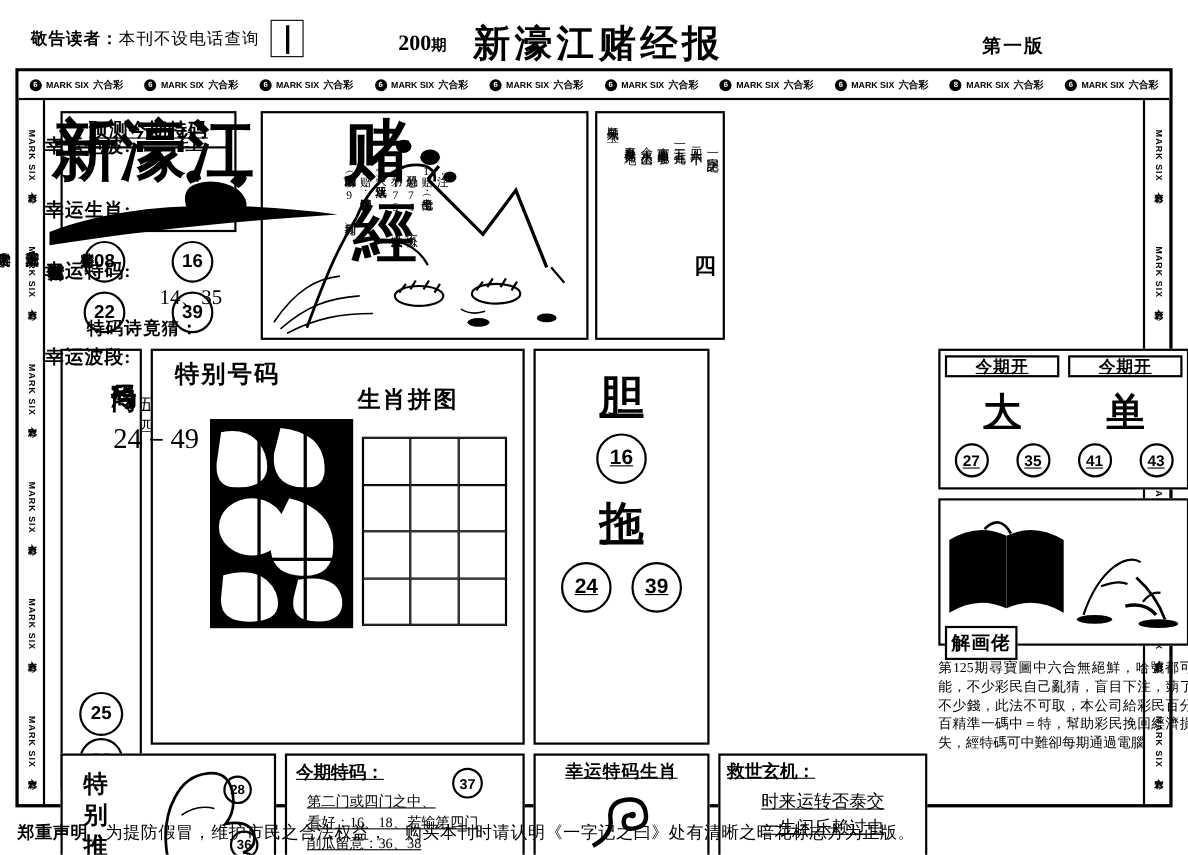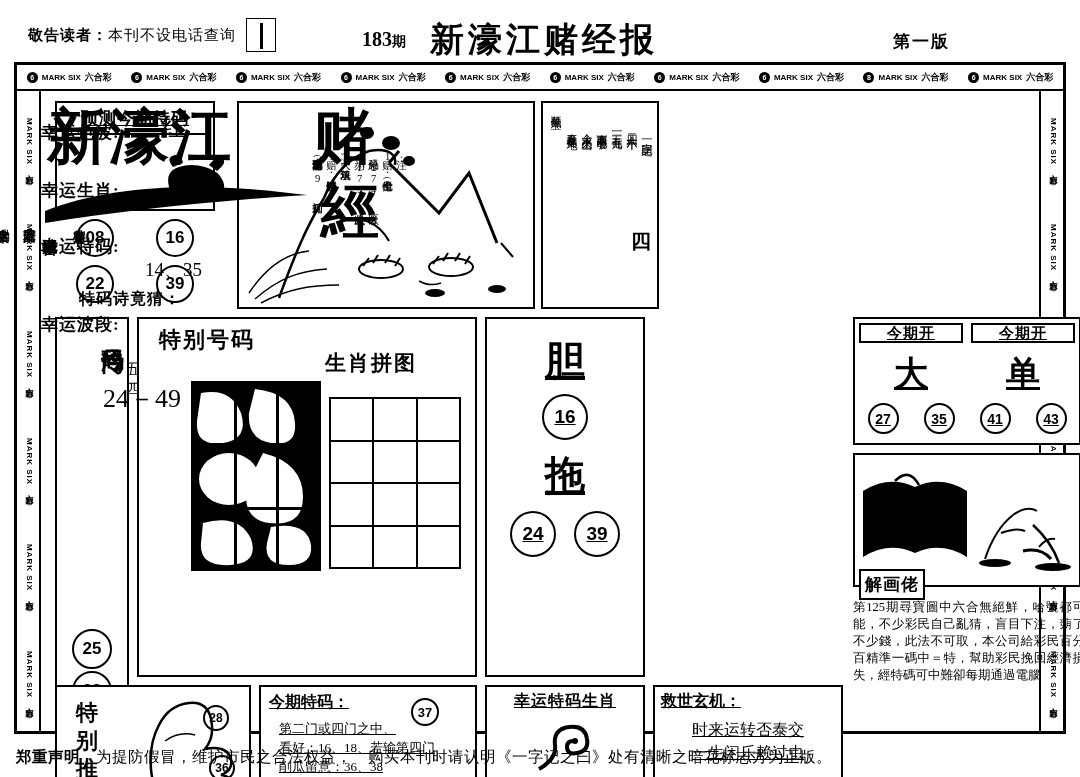--- a/index.html
+++ b/index.html
@@ -234,21 +234,21 @@
 <body>
 
 <div class="page">
 
   <div class="topbar">
     <div class="notice">
       <b>敬告读者：</b><span>本刊不设电话查询</span>
     </div>
     <div class="stamp"></div>
     <div class="issue">
-      <span>183</span><span class="sm">期</span>
+      <span>200</span><span class="sm">期</span>
     </div>
     <div class="maintitle">新濠江赌经报</div>
     <div class="edition">第一版</div>
   </div>
 
   <div class="frame">
 
     <div class="ribbon-top" id="ribbon-top">
         <div class="cell">
           <span class="ball">6</span>

